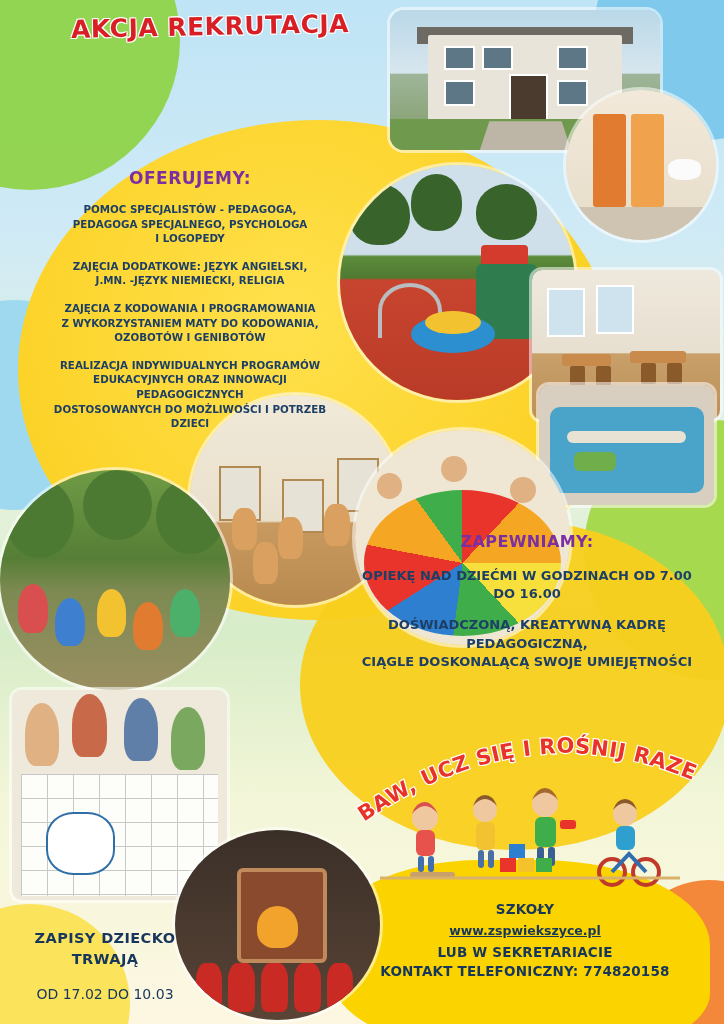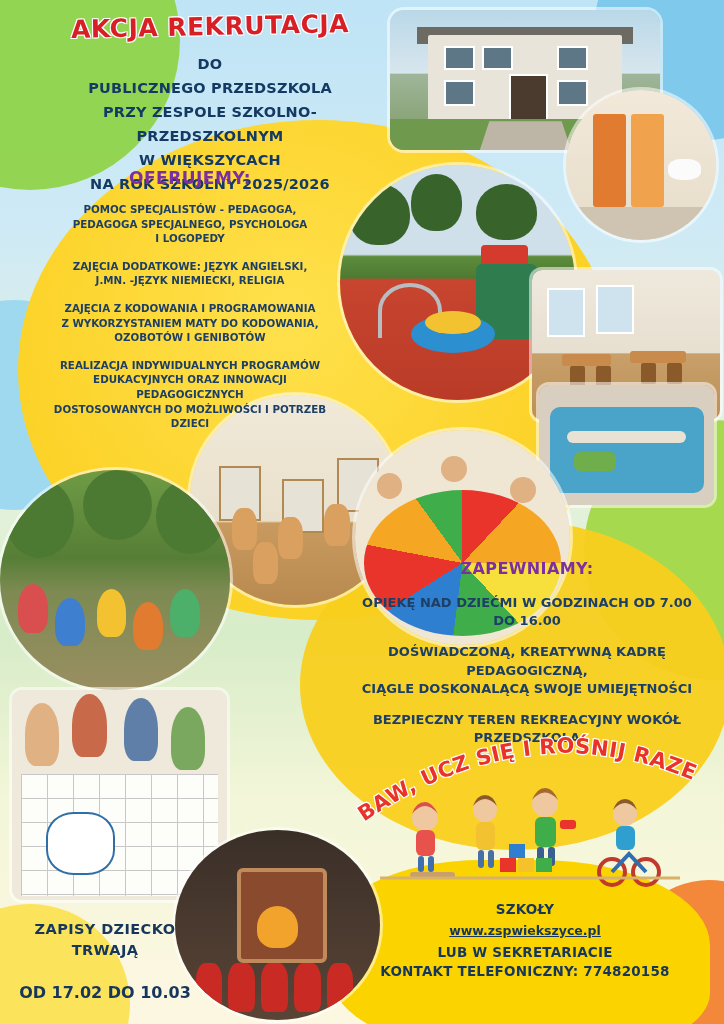--- a/index.html
+++ b/index.html
@@ -105,21 +105,21 @@
     line-height: 1.42;
     color: #1d3f66;
     margin-bottom: 13px;
     padding: 0 8px;
   }
 
   
   .assure-block {
     position: absolute;
     left: 352px;
-    top: 559px;
+    top: 532px;
     width: 350px;
     text-align: center;
     z-index: 6;
   }
   .assure-head {
     font-family: "DejaVu Sans", sans-serif;
     font-weight: bold;
     font-size: 16px;
     color: #7c2fa0;
     letter-spacing: .4px;
@@ -193,24 +193,24 @@
   }
   .enrol-head {
     font-family: "DejaVu Sans", sans-serif;
     font-weight: bold;
     font-size: 14.5px;
     line-height: 1.45;
     color: #16365c;
     letter-spacing: .4px;
   }
   .enrol-dates {
-    margin-top: 22px;
-    font-family: "DejaVu Sans", sans-serif;
-    font-weight: bold;
-    font-size: 16px;
+    margin-top: 16px;
+    font-family: "DejaVu Sans", sans-serif;
+    font-weight: normal;
+    font-size: 14px;
     color: #16365c;
   }
 
   
   .photo {
     position: absolute;
     border-radius: 50%;
     overflow: hidden;
     z-index: 5;
     box-shadow: 0 0 0 3px rgba(255,255,255,.55);
@@ -413,27 +413,20 @@
     <div class="flame"></div>
     <div class="santa" style="left:10%;"></div>
     <div class="santa" style="left:26%;"></div>
     <div class="santa" style="left:42%;"></div>
     <div class="santa" style="left:58%;"></div>
     <div class="santa" style="left:74%;"></div>
   </div>
 
   <div class="title-block">
     <div class="title-main">AKCJA REKRUTACJA</div>
-    <div class="title-sub">
-      <div>DO</div>
-      <div>PUBLICZNEGO PRZEDSZKOLA</div>
-      <div>PRZY ZESPOLE SZKOLNO-PRZEDSZKOLNYM</div>
-      <div>W WIĘKSZYCACH</div>
-      <div>NA ROK SZKOLNY 2025/2026</div>
-    </div>
   </div>
 
   <div class="offer-block">
     <div class="offer-head">OFERUJEMY:</div>
     <div class="offer-item" style="white-space:pre-line;">POMOC SPECJALISTÓW - PEDAGOGA,
 PEDAGOGA SPECJALNEGO, PSYCHOLOGA
 I LOGOPEDY</div>
     <div class="offer-item" style="white-space:pre-line;">ZAJĘCIA DODATKOWE: JĘZYK ANGIELSKI,
 J.MN. -JĘZYK NIEMIECKI, RELIGIA</div>
     <div class="offer-item" style="white-space:pre-line;">ZAJĘCIA Z KODOWANIA I PROGRAMOWANIA
@@ -442,21 +435,20 @@
     <div class="offer-item" style="white-space:pre-line;">REALIZACJA INDYWIDUALNYCH PROGRAMÓW
 EDUKACYJNYCH ORAZ INNOWACJI PEDAGOGICZNYCH
 DOSTOSOWANYCH DO MOŻLIWOŚCI I POTRZEB DZIECI</div>
   </div>
 
   <div class="assure-block">
     <div class="assure-head">ZAPEWNIAMY:</div>
     <div class="assure-item" style="white-space:pre-line;">OPIEKĘ NAD DZIEĆMI W GODZINACH OD 7.00 DO 16.00</div>
     <div class="assure-item" style="white-space:pre-line;">DOŚWIADCZONĄ, KREATYWNĄ KADRĘ PEDAGOGICZNĄ,
 CIĄGLE DOSKONALĄCĄ SWOJE UMIEJĘTNOŚCI</div>
-    <div class="assure-item" style="white-space:pre-line;">BEZPIECZNY TEREN REKREACYJNY WOKÓŁ PRZEDSZKOLA</div>
   </div>
 
   <div class="slogan">
     <svg viewBox="0 0 356 110" preserveAspectRatio="none">
       <path id="archpath" d="M6,104 Q176,-16 350,62" fill="none" stroke="none"></path>
       <text>
         <textPath href="#archpath" startOffset="2%">BAW, UCZ SIĘ I ROŚNIJ RAZEM Z NAMI !</textPath>
       </text>
     </svg>
   </div>

